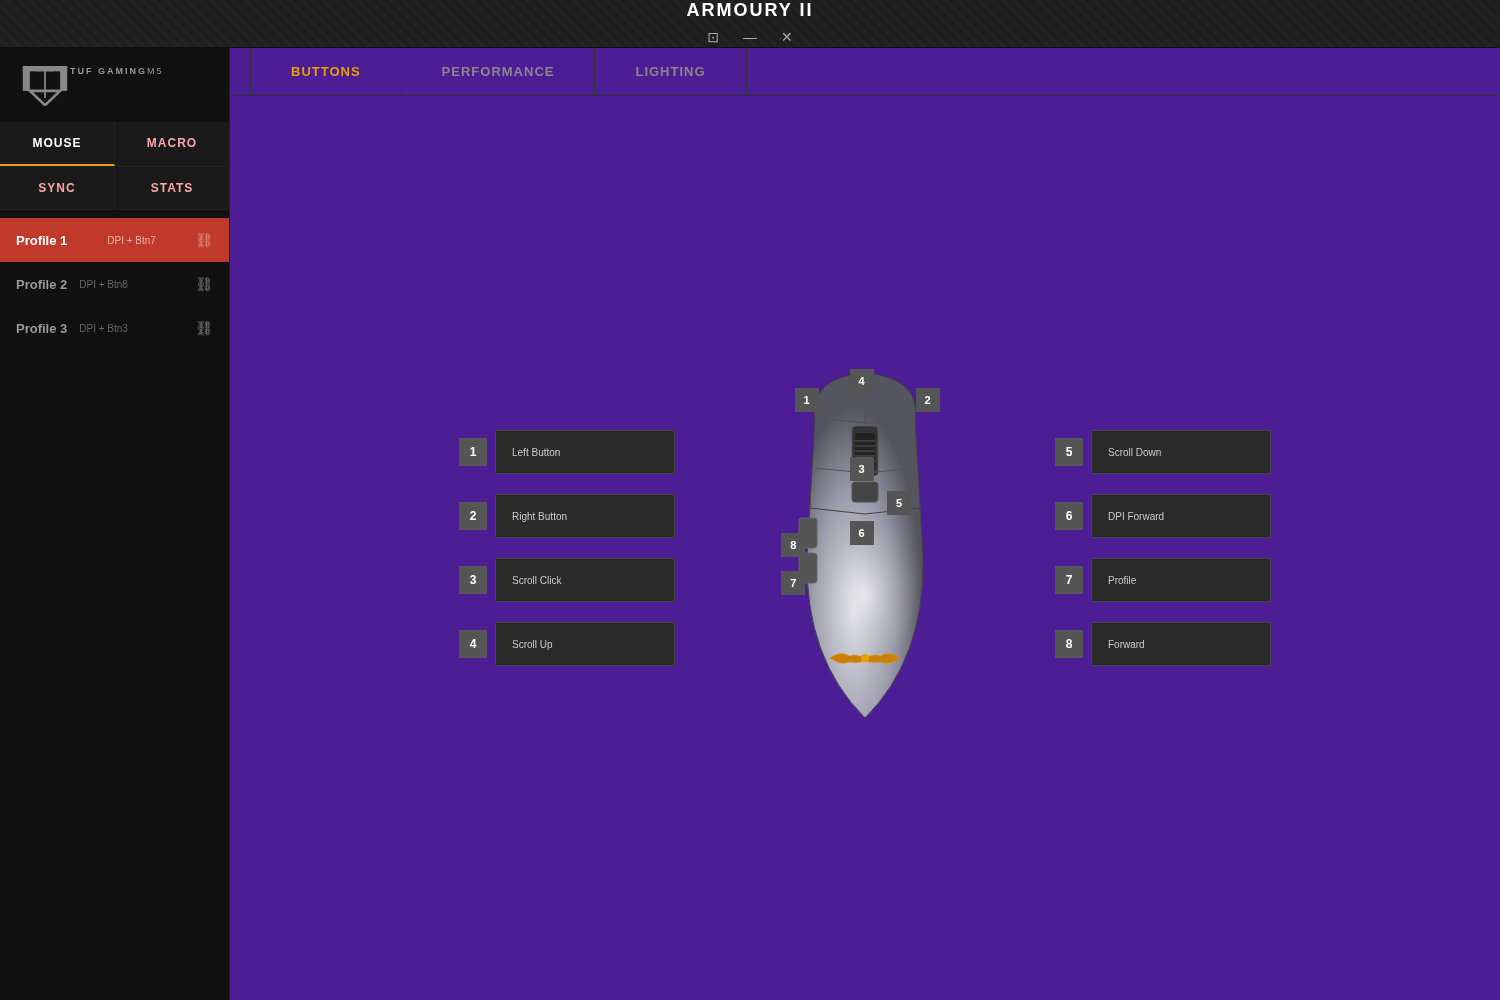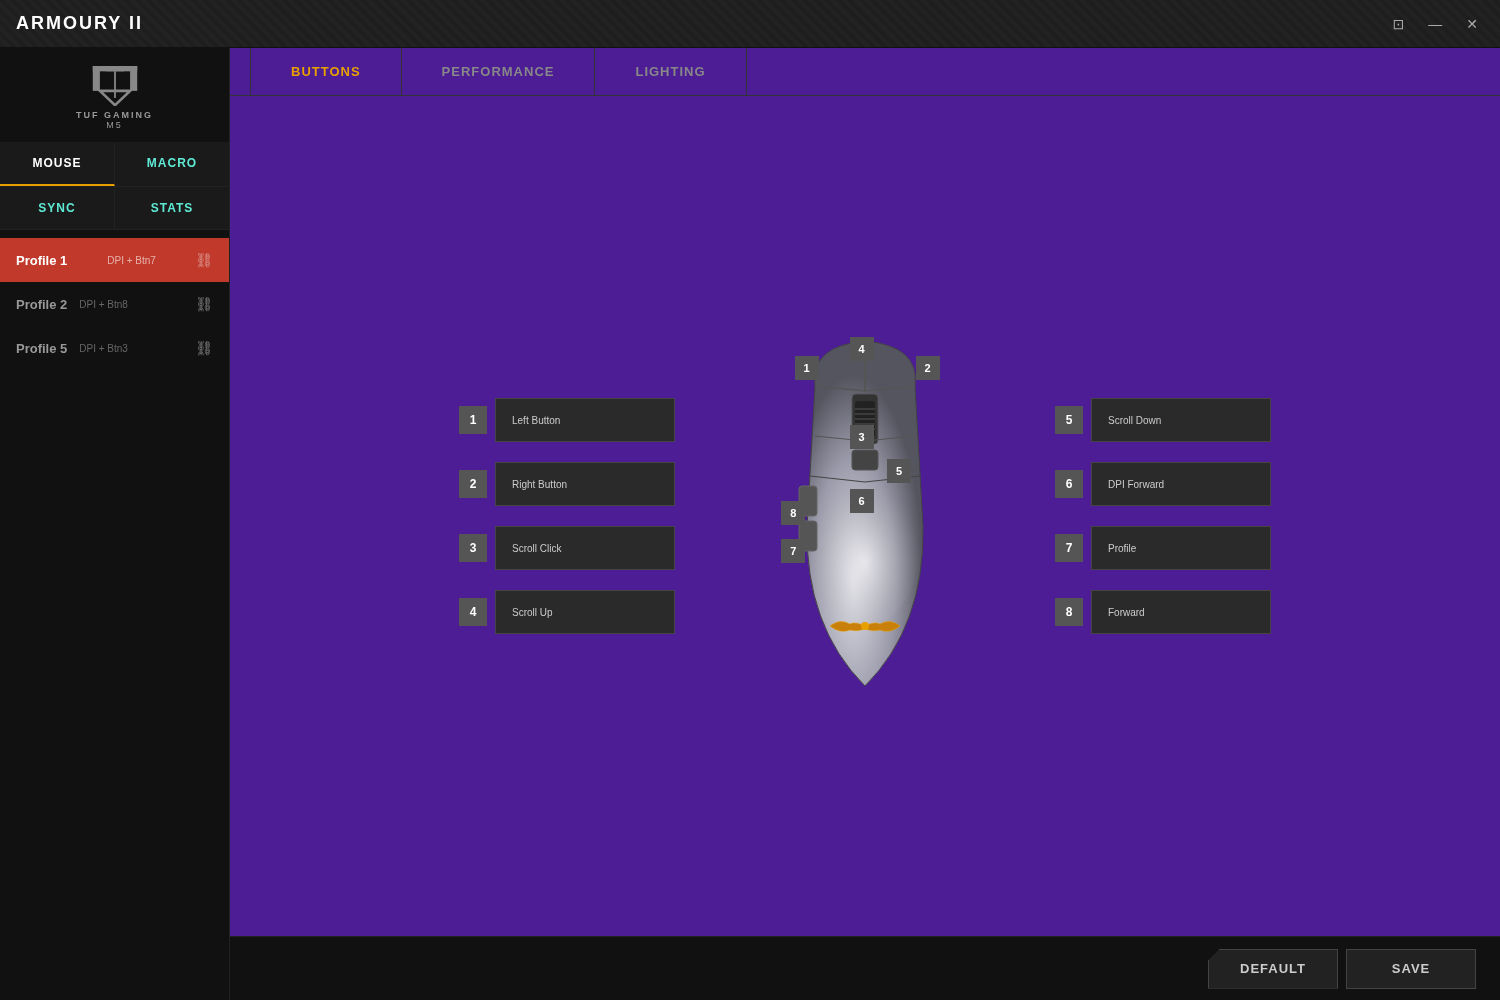--- a/index.html
+++ b/index.html
@@ -68,21 +68,21 @@
       background: #1a1a1a;
       border-bottom: 1px solid #222;
     }
     .nav-tab {
       flex: 1;
       text-align: center;
       padding: 14px 8px;
       font-size: 12px;
       font-weight: bold;
       letter-spacing: 1px;
-      color: #5eead4;
+      color: #fca5a5;
       cursor: pointer;
       border-right: 1px solid #222;
     }
     .nav-tab:last-child { border-right: none; }
     .nav-tab.active {
       color: #fff;
       background: #1a1a1a;
       border-bottom: 2px solid #e8a000;
     }
 
@@ -260,34 +260,35 @@
     }
 
     
     .bottom-btn.default-btn {
       clip-path: polygon(12px 0%, 100% 0%, 100% 100%, 0% 100%, 0% 12px);
     }
 
     
     .tuf-logo-wrapper {
       display: flex;
-      flex-direction: column;
-      align-items: center;
+      flex-direction: row;
+      align-items: flex-start;
       padding: 18px 20px 12px;
     }
 
     
     .header-bg {
       background: repeating-linear-gradient(
         45deg,
         #1e1e1e,
         #1e1e1e 4px,
         #222 4px,
         #222 8px
       );
+      flex-direction: column;
     }
   </style>
 </head>
 <body>
 
 <div class="title-bar header-bg">
   <span class="title-bar-title">ARMOURY II</span>
   <div class="title-bar-controls">
     <button class="title-bar-btn">⊡</button>
     <button class="title-bar-btn">—</button>
@@ -330,21 +331,21 @@
         <span class="profile-link-icon">⛓</span>
       </div>
 
       <div class="profile-item">
         <span class="profile-name">Profile 2</span>
         <span class="profile-shortcut">DPI + Btn8</span>
         <span class="profile-link-icon">⛓</span>
       </div>
 
       <div class="profile-item">
-        <span class="profile-name">Profile 5</span>
+        <span class="profile-name">Profile 3</span>
         <span class="profile-shortcut">DPI + Btn3</span>
         <span class="profile-link-icon">⛓</span>
       </div>
 
     </div>
   </div>
 
   <div class="content">
 
     <div class="sub-tabs">
@@ -485,20 +486,16 @@
 
         <div class="btn-assignment">
           <div class="btn-num">8</div>
           <div class="btn-label">Forward</div>
         </div>
 
       </div>
 
     </div>
 
-    <div class="bottom-bar">
-      <button class="bottom-btn default-btn">DEFAULT</button>
-      <button class="bottom-btn">SAVE</button>
-    </div>
 
   </div>
 
 </div>
 
 </body></html>

